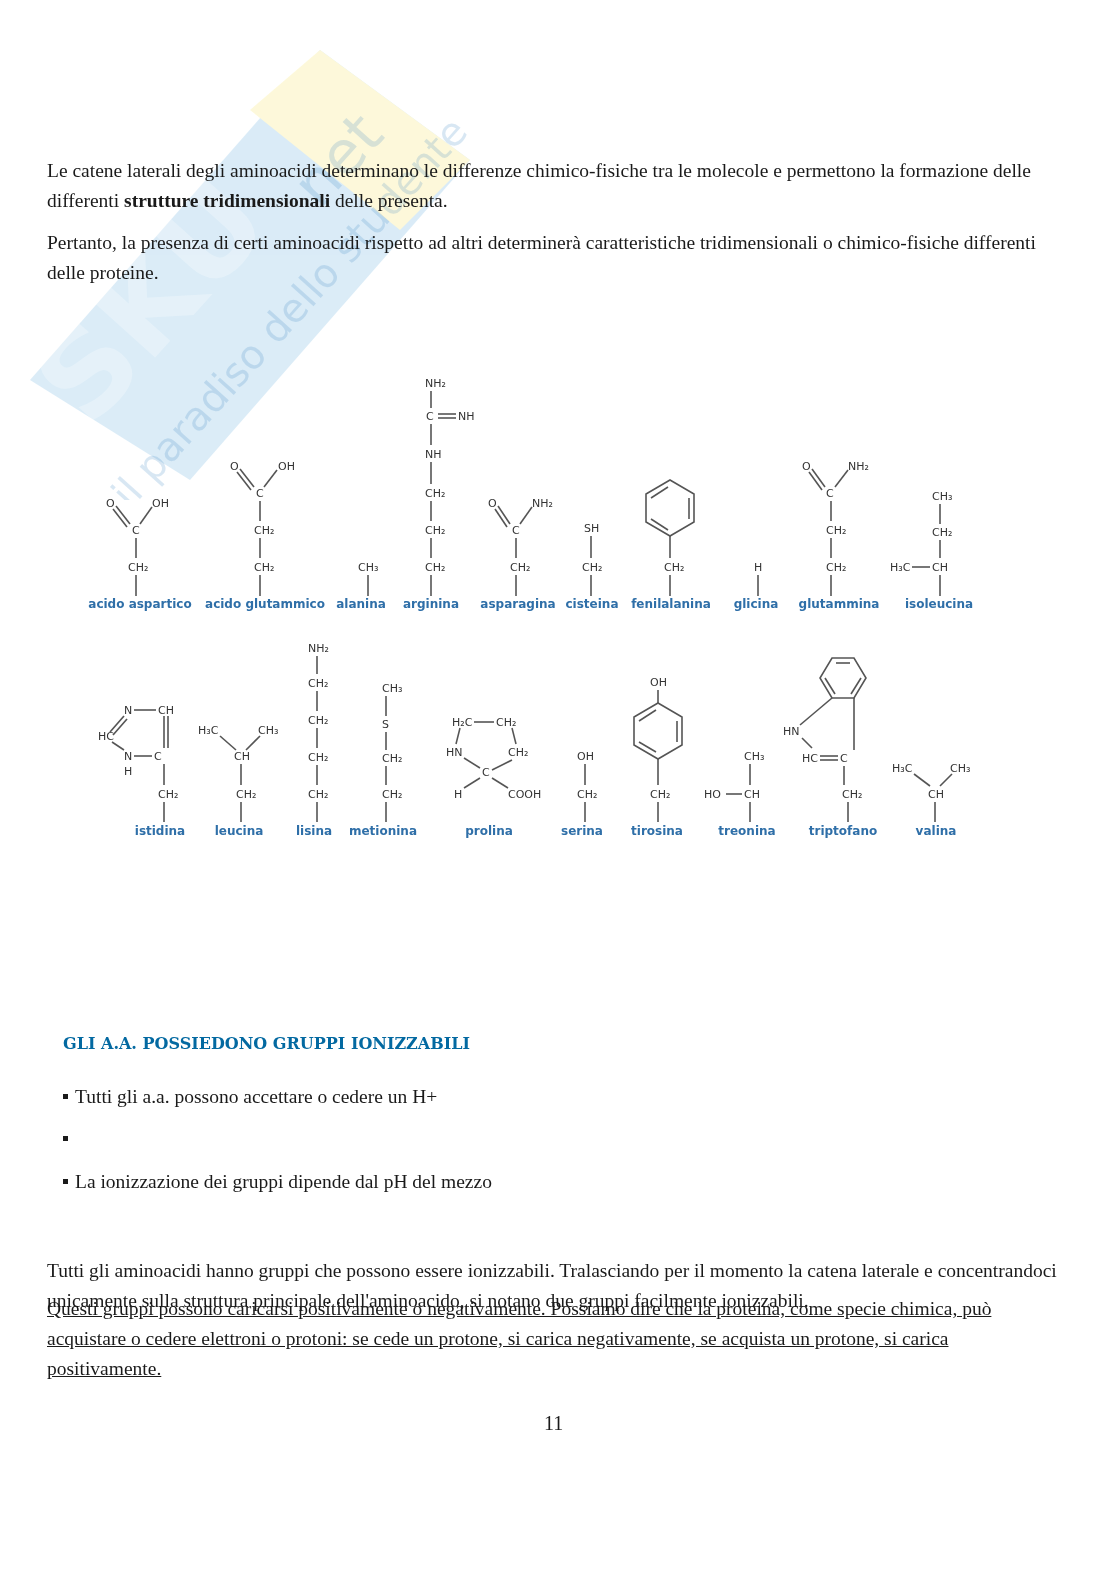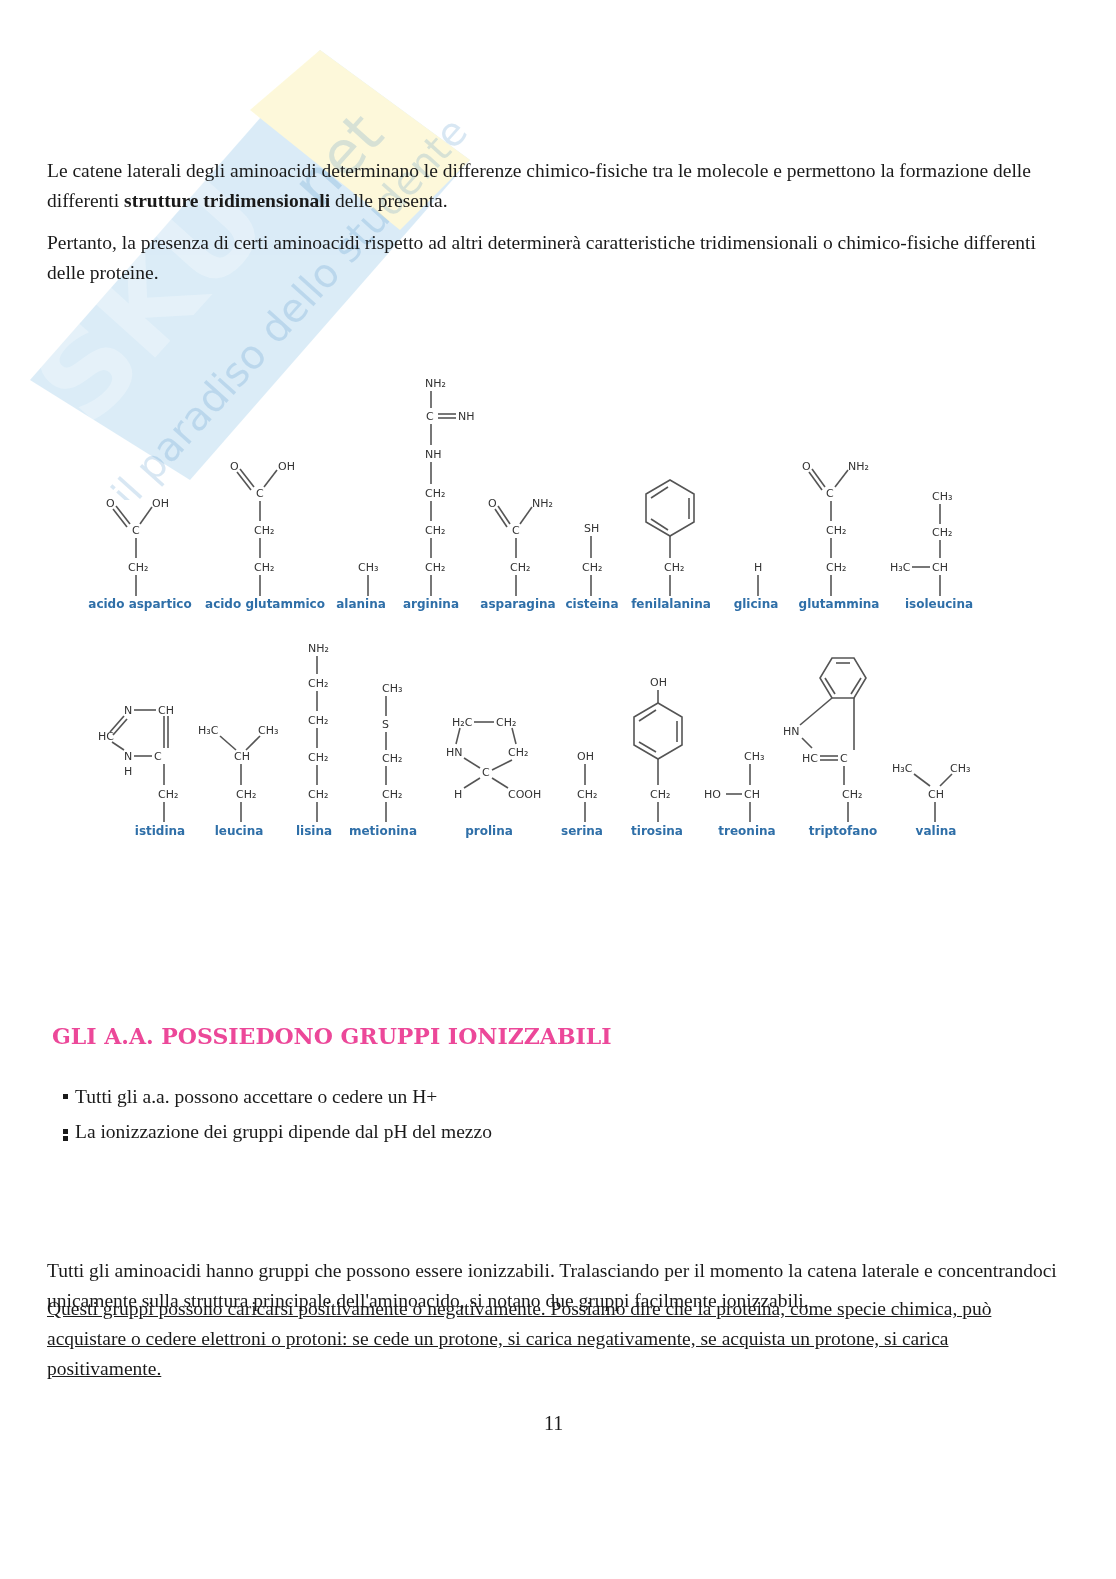--- a/index.html
+++ b/index.html
@@ -2,21 +2,21 @@
 <html><head>
 <meta charset="utf-8">
 <style>
   html, body { margin: 0; padding: 0; background: #ffffff; }
   body { width: 1116px; height: 1579px; position: relative; overflow: hidden; font-family: "Liberation Serif", "DejaVu Serif", serif; color: #1a1a1a; }
   .watermark { position: absolute; left: 20px; top: 40px; width: 470px; height: 460px; pointer-events: none; }
   .para { position: absolute; left: 47px; width: 1000px; font-size: 19.5px; line-height: 30px; margin: 0; }
   .para b { font-weight: bold; }
   .figure { position: absolute; left: 80px; top: 370px; width: 920px; height: 480px; }
   .figure svg text { font-family: "DejaVu Sans", "Liberation Sans", sans-serif; }
-  .heading { position: absolute; left: 47px; top: 1018px; font-family: "DejaVu Serif", "Liberation Serif", serif; font-weight: bold; font-size: 22px; color: #ec4899; letter-spacing: 0px; margin: 5px; }
+  .heading { position: absolute; left: 47px; top: 1018px; font-family: "DejaVu Serif", "Liberation Serif", serif; font-weight: bold; font-size: 16px; color: #0369a1; letter-spacing: 0px; margin: 16px; }
   .bullet { position: absolute; left: 47px; font-size: 19.5px; line-height: 26px; margin: 16px; }
   .bullet .mark { display: inline-block; width: 5px; height: 5px; background: #1a1a1a; margin-right: 7px; vertical-align: middle; position: relative; top: -2px; }
   .pagenum { position: absolute; left: 544px; top: 1412px; font-size: 20px; }
 </style>
 </head>
 <body>
 
 <svg class="watermark" viewBox="0 0 470 460">
   <g opacity="0.22">
     <polygon points="10,340 300,10 450,120 170,440" fill="#5aa8dc"></polygon>
@@ -282,18 +282,18 @@
     <text x="763" y="465">triptofano</text>
     <text x="856" y="465">valina</text>
   </g>
 </svg>
 </div>
 
 <h2 class="heading">GLI A.A. POSSIEDONO GRUPPI IONIZZABILI</h2>
 
 <p class="bullet" style="top:1068px;"><span class="mark"></span><span>Tutti gli a.a. possono accettare o cedere un H+</span></p>
 <p class="bullet" style="top:1110px;"><span class="mark"></span></p>
-<p class="bullet" style="top:1103px;"><span class="mark"></span><span>La ionizzazione dei gruppi dipende dal pH del mezzo</span></p>
+<p class="bullet" style="top:1153px;"><span class="mark"></span><span>La ionizzazione dei gruppi dipende dal pH del mezzo</span></p>
 
 <p class="para" style="top:1256px; width:1010px;font-family:Liberation Serif, serif;">Tutti gli aminoacidi hanno gruppi che possono essere ionizzabili. Tralasciando per il momento la catena laterale e concentrandoci unicamente sulla struttura principale dell'aminoacido, si notano due gruppi facilmente ionizzabili.</p>
 <p class="para" style="top:1294px; width:1010px;text-decoration:underline;">Questi gruppi possono caricarsi positivamente o negativamente. Possiamo dire che la proteina, come specie chimica, può acquistare o cedere elettroni o protoni: se cede un protone, si carica negativamente, se acquista un protone, si carica positivamente.</p>
 
 <div class="pagenum">11</div>
 
 </body></html>

